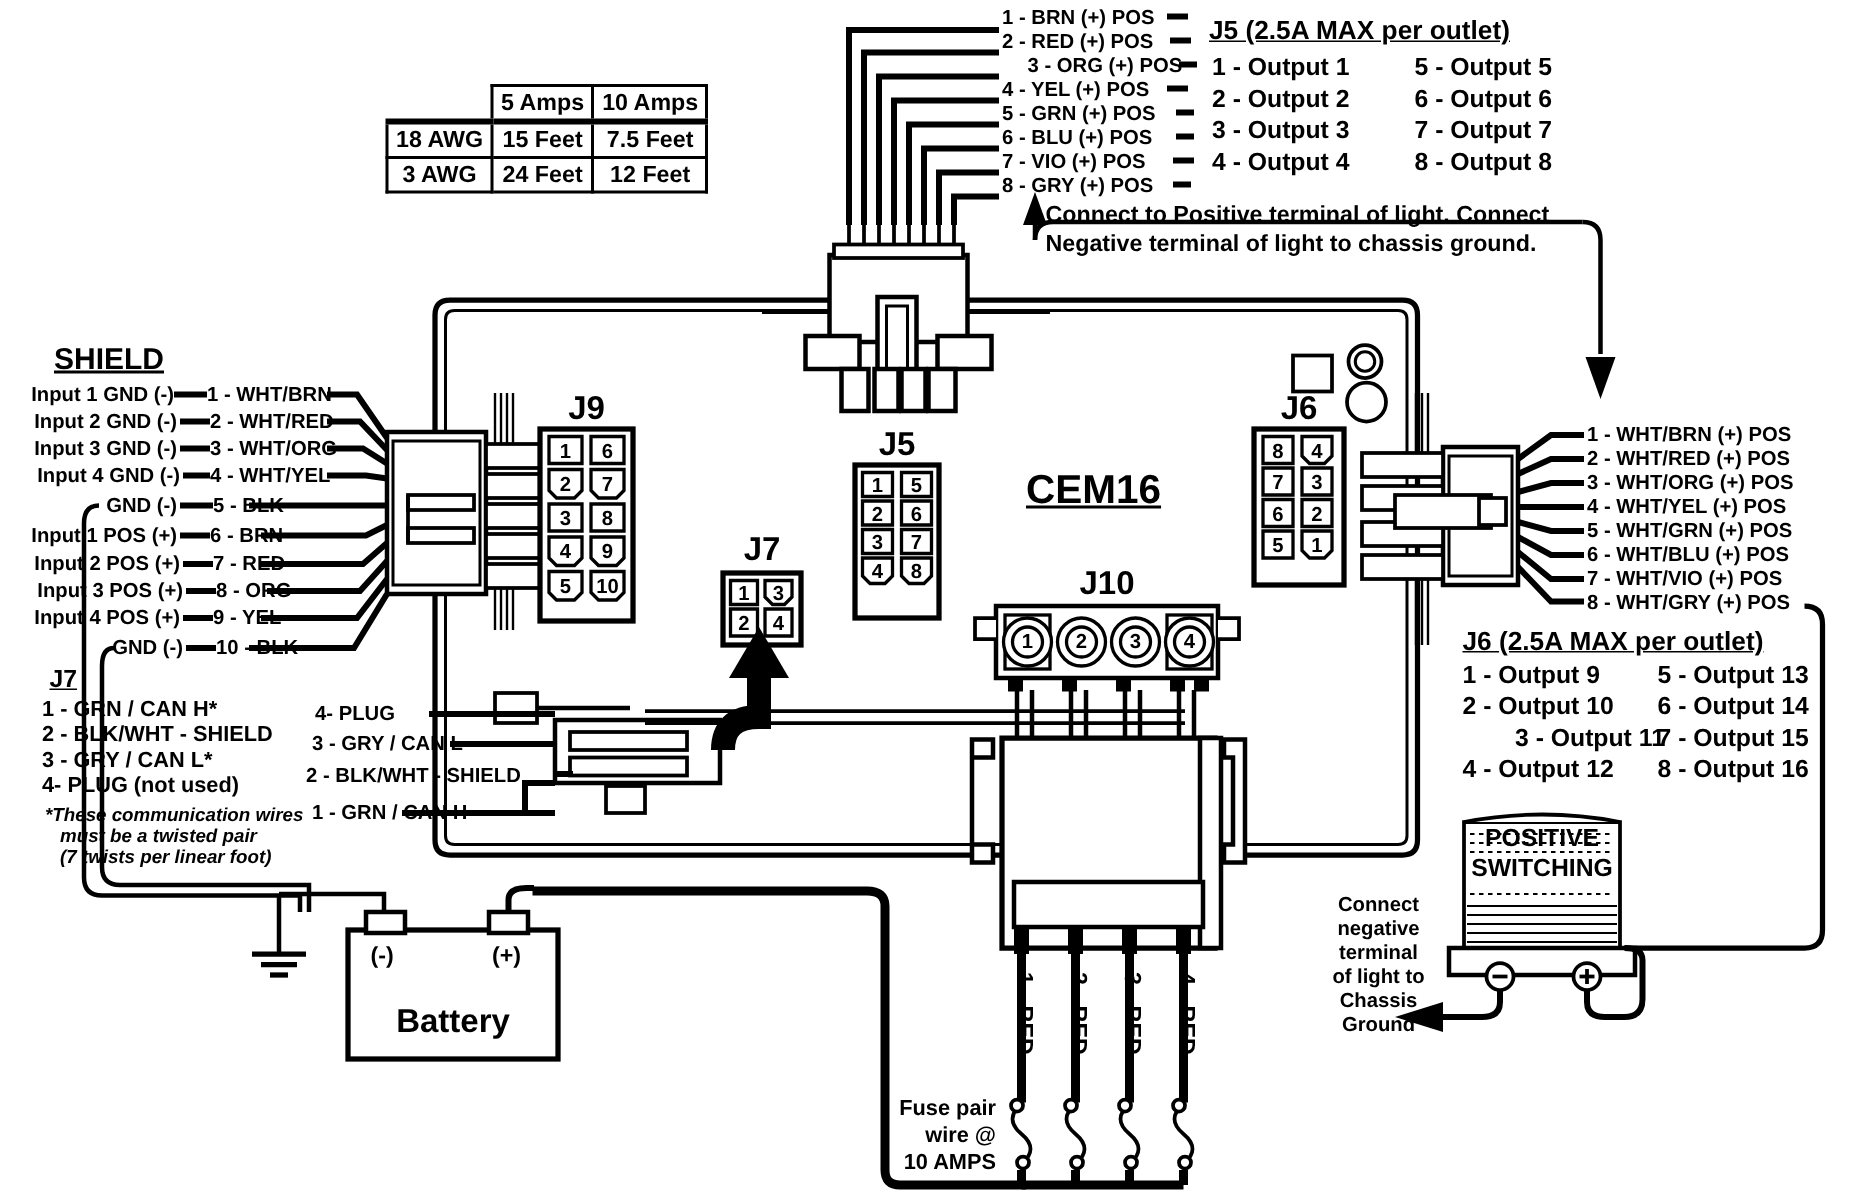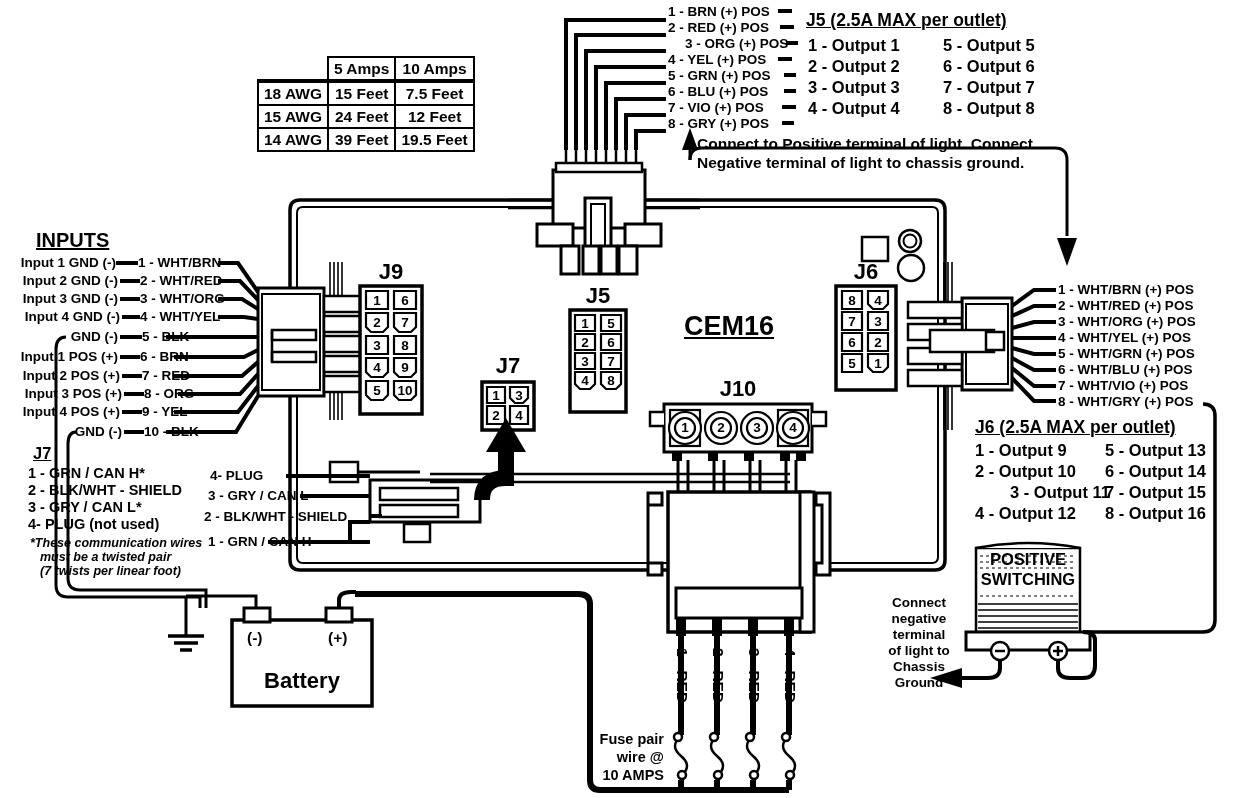--- a/index.html
+++ b/index.html
@@ -386,28 +386,23 @@
     <td style="border:none;"></td>
     <td>5 Amps</td>
     <td>10 Amps</td>
   </tr>
   <tr>
     <td class="thickTop">18 AWG</td>
     <td class="thickTop">15 Feet</td>
     <td class="thickTop">7.5 Feet</td>
   </tr>
   <tr>
-    <td>15 AWG</td>
+    <td>3 AWG</td>
     <td>24 Feet</td>
     <td>12 Feet</td>
-  </tr>
-  <tr>
-    <td>14 AWG</td>
-    <td>39 Feet</td>
-    <td>19.5 Feet</td>
   </tr>
 </tbody>
     </table>
 
 <div class="lbl s13" style="left:668px;top:5px;">1 - BRN (+) POS</div>
 <div class="lbl s13" style="left:668px;top:21px;">2 - RED (+) POS</div>
 <div class="lbl s13" style="left:668px;top:37px;margin-left:17px;">3 - ORG (+) POS</div>
 <div class="lbl s13" style="left:668px;top:53px;">4 - YEL (+) POS</div>
 <div class="lbl s13" style="left:668px;top:69px;">5 - GRN (+) POS</div>
 <div class="lbl s13" style="left:668px;top:85px;">6 - BLU (+) POS</div>
@@ -420,21 +415,21 @@
 <div class="lbl s16" style="left:808px;top:79px;">3 - Output 3</div>
 <div class="lbl s16" style="left:808px;top:100px;">4 - Output 4</div>
 <div class="lbl s16" style="left:943px;top:37px;">5 - Output 5</div>
 <div class="lbl s16" style="left:943px;top:58px;">6 - Output 6</div>
 <div class="lbl s16" style="left:943px;top:79px;">7 - Output 7</div>
 <div class="lbl s16" style="left:943px;top:100px;">8 - Output 8</div>
 
 <div class="lbl s15" style="left:697px;top:136px;">Connect to Positive terminal of light. Connect</div>
 <div class="lbl s15" style="left:697px;top:155px;">Negative terminal of light to chassis ground.</div>
 
-<div class="lbl s19 ul" style="left:36px;top:230px;font-size:20px;">INPUTS</div>
+<div class="lbl s19 ul" style="left:36px;top:230px;font-size:20px;">SHIELD</div>
 <div class="lbl s13 rt" style="left:0;width:116px;top:256px;">Input 1 GND (-)</div>
 <div class="lbl s13 rt" style="left:0;width:118px;top:274px;">Input 2 GND (-)</div>
 <div class="lbl s13 rt" style="left:0;width:118px;top:292px;">Input 3 GND (-)</div>
 <div class="lbl s13 rt" style="left:0;width:120px;top:310px;">Input 4 GND (-)</div>
 <div class="lbl s13 rt" style="left:0;width:118px;top:330px;">GND (-)</div>
 <div class="lbl s13 rt" style="left:0;width:118px;top:350px;">Input 1 POS (+)</div>
 <div class="lbl s13 rt" style="left:0;width:120px;top:369px;">Input 2 POS (+)</div>
 <div class="lbl s13 rt" style="left:0;width:122px;top:387px;">Input 3 POS (+)</div>
 <div class="lbl s13 rt" style="left:0;width:120px;top:405px;">Input 4 POS (+)</div>
 <div class="lbl s13 rt" style="left:0;width:122px;top:425px;">GND (-)</div>

